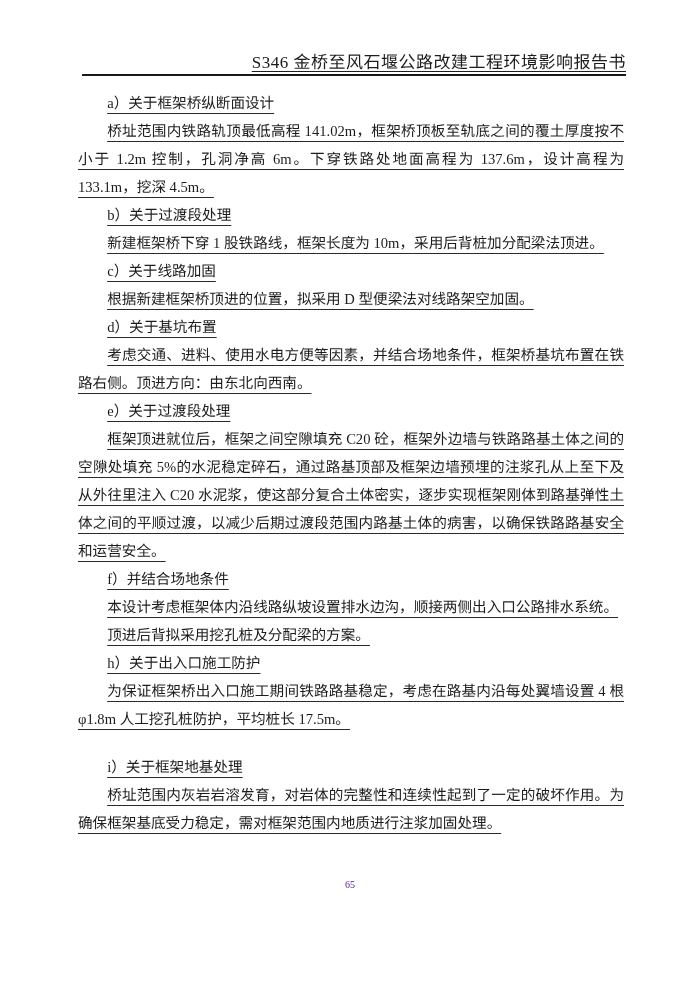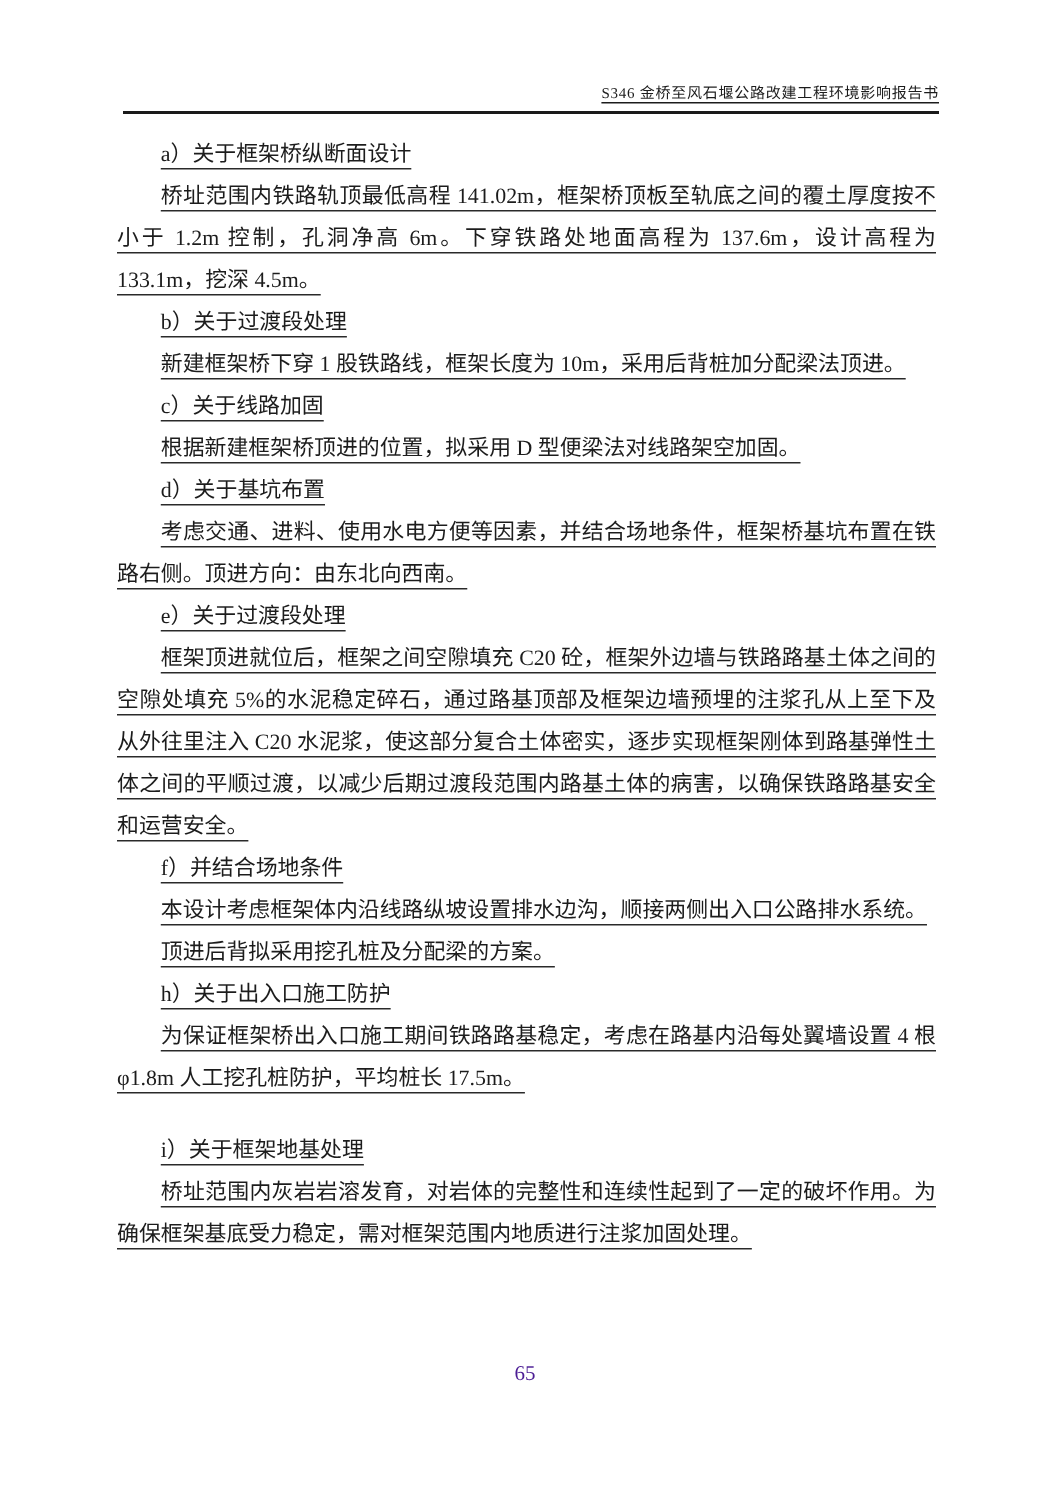--- a/index.html
+++ b/index.html
@@ -16,21 +16,21 @@
     color: #1c1c1c;
     overflow: hidden;
   }
   
   .header {
     position: absolute;
     top: 55px;
     left: 82px;
     right: 74px;
     text-align: right;
-    font-size: 10px;
+    font-size: 17px;
     line-height: 16px;
     padding-bottom: 3px;
     border-bottom: 2px solid #1a1a1a;
     letter-spacing: 0.5px;
   }
   .header-title {
     text-decoration: underline;
     text-underline-offset: 3px;
     text-decoration-thickness: 1px;
   }
@@ -52,25 +52,25 @@
     text-decoration: underline;
     text-underline-offset: 4.5px;
     text-decoration-thickness: 1px;
     text-decoration-color: #2a2a2a;
   }
   .content p.cont { text-indent: 0; }
   .content p.gap  { margin-top: 20px; }
   
   .pageno {
     position: absolute;
-    top: 909px;
+    top: 879px;
     left: 0;
     width: 100%;
     text-align: center;
-    font-size: 14px;
+    font-size: 10px;
     color: #4c1d95;
   }
 </style>
 </head>
 <body>
 
 <div class="page">
 
   <div class="header">
     <span class="header-title">S346 金桥至风石堰公路改建工程环境影响报告书</span>

